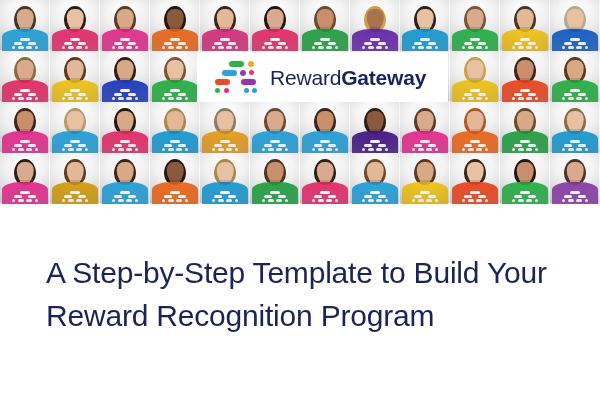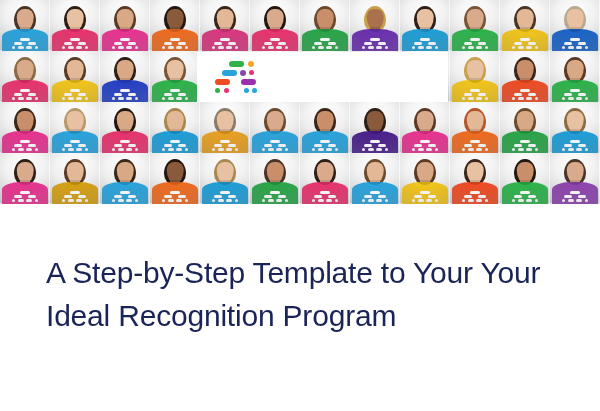--- a/index.html
+++ b/index.html
@@ -976,19 +976,22 @@
         <i class="lm4 dot"></i>
         <i class="lm5 dot"></i>
       <i class="lm6"></i>
         <i class="lm7"></i>
       <i class="lm8 dot"></i>
         <i class="lm9 dot"></i>
         <i class="lm10 dot"></i>
         <i class="lm11 dot"></i>
     </div>
     <div class="logo-text">
+      <div class="logo-wordmark">
+        <span class="w-light">Reward</span><span class="w-bold">Gateway</span>
+      </div>
     </div>
   </div>
 </div>
 
 <div class="content">
-  <h1 class="page-title">A Step-by-Step Template to Your Your Ideal Recognition Program</h1>
+  <h1 class="page-title">A Step-by-Step Template to Build Your Reward Recognition Program</h1>
 </div>
 
 </body></html>

